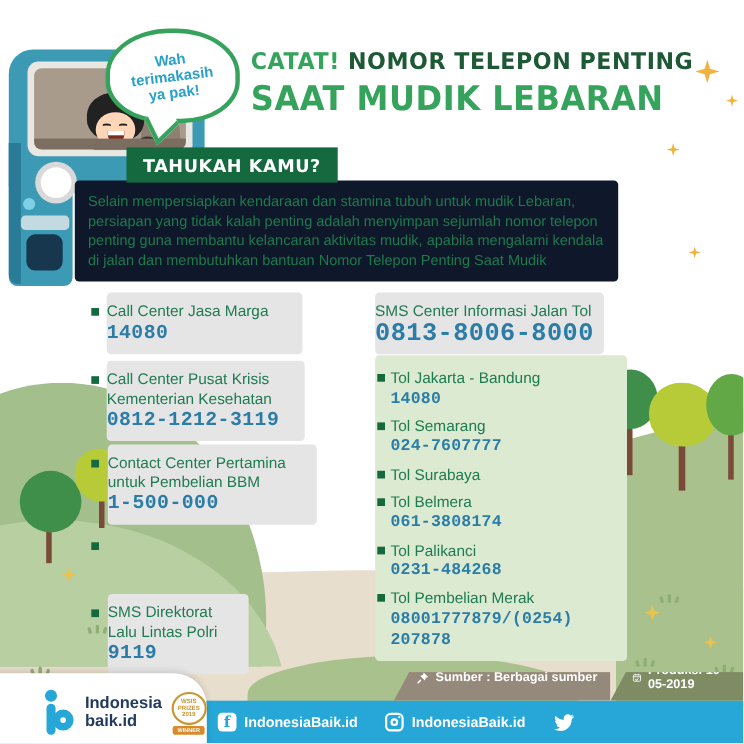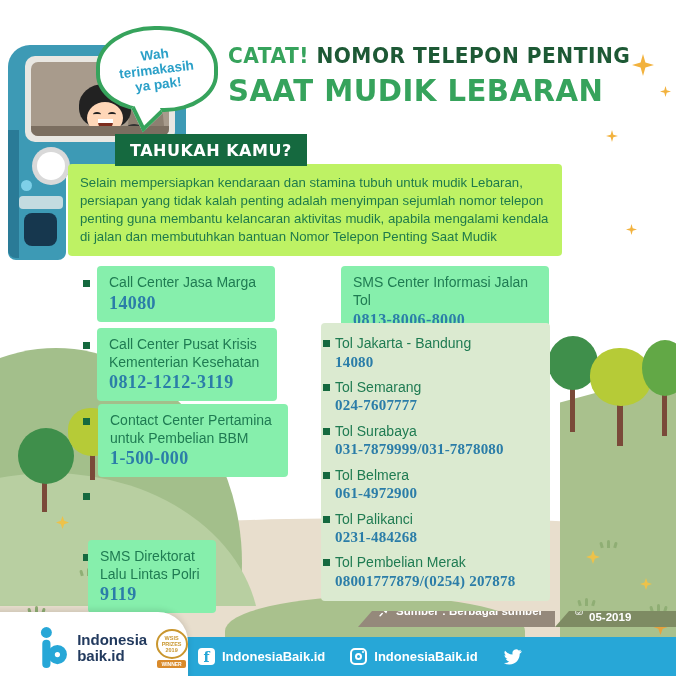--- a/index.html
+++ b/index.html
@@ -57,39 +57,39 @@
   
   .title { position:absolute; left:228px; z-index:7; font-family:"DejaVu Sans", sans-serif; font-weight:bold; letter-spacing:0.5px; }
   .title-1 { top:44px; font-size:21px; color:#1d5935; transform:scaleX(0.96); transform-origin:left; }
   .title-1 .accent { color:#36a35c; }
   .title-2 { top:72px; font-size:31px; color:#36a35c; transform:scaleX(0.94); transform-origin:left; }
 
   
   .tahukah { position:absolute; left:115px; top:134px; height:32px; padding:0 15px; background:#15693f; z-index:9;
              display:flex; align-items:center; color:#fff; font-family:"DejaVu Sans", sans-serif; font-weight:bold;
              font-size:16px; letter-spacing:0.5px; }
-  .intro-box { position:absolute; left:68px; top:164px; width:494px; height:92px; background:#bef264; border-radius:4px; z-index:8;
+  .intro-box { position:absolute; left:68px; top:164px; width:494px; height:92px; background:#0f172a; border-radius:4px; z-index:8;
                padding:10px 12px 10px 12px; }
   .intro-text { color:#1e7a4b; font-size:13.2px; line-height:18px; white-space:pre-line; }
 
   
-  .cbox { position:absolute; background:#86efac; border-radius:4px; padding:8px 12px; z-index:10; }
+  .cbox { position:absolute; background:#e5e5e5; border-radius:4px; padding:8px 0; z-index:10; }
   .c-label { color:#1f7b52; font-size:14px; line-height:17.5px; white-space:pre-line; }
-  .c-num { color:#2b7da8; font-family:Liberation Serif, serif; font-weight:bold; font-size:18px; line-height:22px; letter-spacing:0.4px; }
+  .c-num { color:#2b7da8; font-family:Liberation Mono, monospace; font-weight:bold; font-size:18px; line-height:22px; letter-spacing:0.4px; }
   .bullet { position:absolute; width:7px; height:7px; background:#15693f; z-index:10; }
   .rcol-head { left:341px; top:266px; width:208px; }
-  .rcol-head .c-num { font-size:16px; }
-  .rbox { position:absolute; left:321px; top:323px; width:229px; height:278px; background:#dbead0; border-radius:4px; z-index:10;
+  .rcol-head .c-num { font-size:23px; }
+  .rbox { position:absolute; left:341px; top:323px; width:229px; height:278px; background:#dbead0; border-radius:4px; z-index:10;
           padding:12px 10px 10px 14px; display:flex; flex-direction:column; justify-content:space-between; }
   .tol-item { position:relative; }
   .tol-item .c-num { font-size:15px; line-height:19px; letter-spacing:0.2px; }
   .tol-item .bullet { left:-12px; top:5px; }
 
   
-  .tag { position:absolute; top:611px; height:16px; display:flex; align-items:center; gap:6px; color:#fff;
+  .tag { position:absolute; top:611px; height:26px; display:flex; align-items:center; gap:6px; color:#fff;
          font-size:11.5px; font-weight:bold; padding:0 12px 16px 20px; clip-path:polygon(14px 0,100% 0,100% 100%,0 100%); z-index:14; }
   .tag-sumber { right:121px; background:#95897b; }
   .tag-produksi { right:0; background:#7e8b63; width:121px; }
   .bluebar { position:absolute; left:0; top:637px; width:676px; height:39px; background:#27a7d7; z-index:13; }
   .socials { position:absolute; left:198px; top:0; height:39px; display:flex; align-items:center; gap:25px; }
   .social { display:flex; align-items:center; gap:7px; color:#fff; font-weight:bold; font-size:13px; cursor:pointer; }
   .fb-sq { width:17px; height:17px; background:#fff; border-radius:4px; display:flex; align-items:flex-end; justify-content:center;
            color:#27a7d7; font-family:"DejaVu Serif", serif; font-weight:bold; font-size:14px; line-height:15px; overflow:hidden; }
   .ig-sq { width:17px; height:17px; border:2px solid #fff; border-radius:5px; position:relative; }
   .ig-sq i { position:absolute; left:3px; top:3px; width:7px; height:7px; border:2px solid #fff; border-radius:50%; }
@@ -249,21 +249,21 @@
     <div class="c-num">0812-1212-3119</div>
   </div>
   <span class="bullet" style="left:83px;top:418px;"></span>
   <div class="cbox" style="left:98px;top:404px;width:190px;">
     <div class="c-label">Contact Center Pertamina
 untuk Pembelian BBM</div>
     <div class="c-num">1-500-000</div>
   </div>
   <span class="bullet" style="left:83px;top:493px;"></span>
   <span class="bullet" style="left:83px;top:554px;"></span>
-  <div class="cbox" style="left:88px;top:540px;width:128px;">
+  <div class="cbox" style="left:98px;top:540px;width:128px;">
     <div class="c-label">SMS Direktorat
 Lalu Lintas Polri</div>
     <div class="c-num">9119</div>
   </div>
 
   <div class="cbox rcol-head">
     <div class="c-label">SMS Center Informasi Jalan Tol</div>
     <div class="c-num">0813-8006-8000</div>
   </div>
 
@@ -274,26 +274,25 @@
       <div class="c-num">14080</div>
     </div>
     <div class="tol-item">
       <span class="bullet"></span>
       <div class="c-label">Tol Semarang</div>
       <div class="c-num">024-7607777</div>
     </div>
     <div class="tol-item">
       <span class="bullet"></span>
       <div class="c-label">Tol Surabaya</div>
-      <div class="c-num">031-7879999/031-7878080</div>
     </div>
     <div class="tol-item">
       <span class="bullet"></span>
       <div class="c-label">Tol Belmera</div>
-      <div class="c-num">061-4972900</div>
+      <div class="c-num">061-3808174</div>
     </div>
     <div class="tol-item">
       <span class="bullet"></span>
       <div class="c-label">Tol Palikanci</div>
       <div class="c-num">0231-484268</div>
     </div>
     <div class="tol-item">
       <span class="bullet"></span>
       <div class="c-label">Tol Pembelian Merak</div>
       <div class="c-num">08001777879/(0254) 207878</div>

